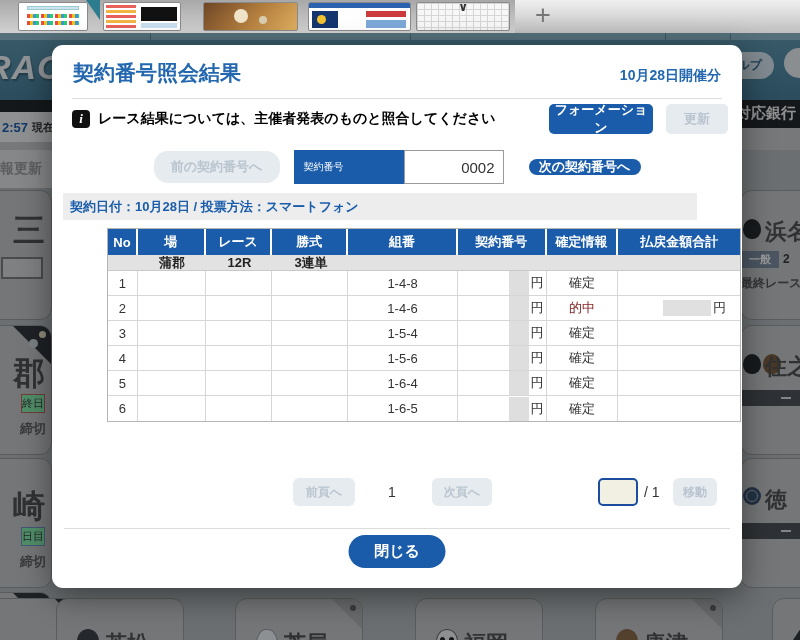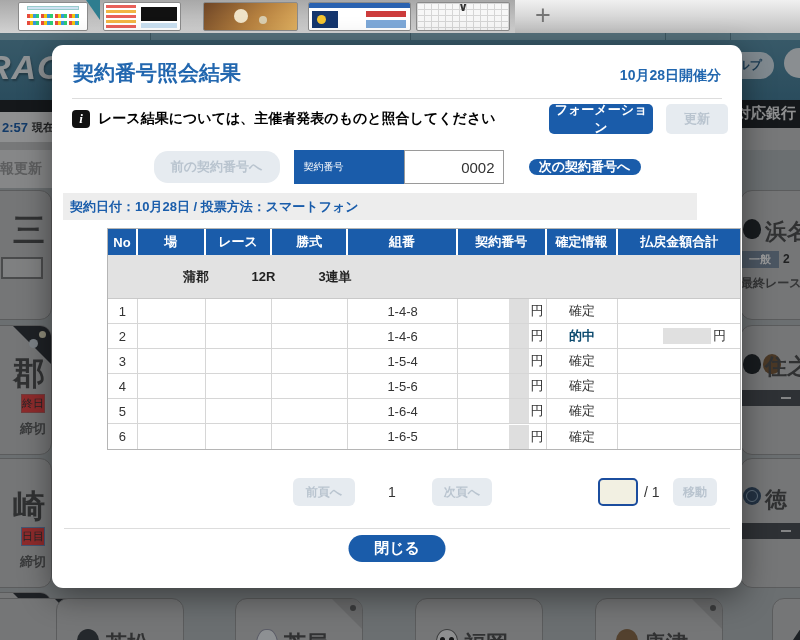--- a/index.html
+++ b/index.html
@@ -71,21 +71,21 @@
   .lcard { left: -66px; width: 118px; height: 130px; }
   .lc1 { top: 150px; } .lc2 { top: 285px; } .lc3 { top: 418px; } .lc4 { top: 552px; height: 60px; }
   .lcard .kanji { right: 6px; top: 26px; font-size: 32px; }
   .lc1 .kanji { top: 18px; }
   .oddsbox { position: absolute; right: 8px; top: 66px; width: 42px; height: 22px; border: 2px solid #7a7a7a; background:#d6d6d6; }
   .corner-night { position: absolute; right: 0; top: 0; width: 0; height: 0;
                   border-top: 38px solid #2f3338; border-left: 38px solid transparent; }
   .corner-night::after { content:""; position:absolute; right:5px; top:-33px; width:7px; height:7px;
                          border-radius:50%; background:#f0e8c8; box-shadow:-9px 9px 0 1px #cfd6dd; }
   .badge { position: absolute; right: 6px; top: 68px; font-size: 11px; color: #3a3a3a;
-           background: #ef4444; padding: 1px 0; border: 1px solid; }
+           background: #86efac; padding: 1px 0; border: 1px solid; }
   .badge.red  { border-color: #c06060; }
   .badge.blue { border-color: #6f8fc0; }
   .shimekiri { position: absolute; right: 5px; top: 94px; font-size: 13px; color: #5f5f5f; font-weight: bold; }
   .rcard { left: 740px; width: 120px; height: 130px; }
   .rc1 { top: 150px; } .rc2 { top: 285px; } .rc3 { top: 418px; }
   .rcard .kanji { left: 24px; top: 26px; font-size: 22px; }
   .mascot { position: absolute; left: 2px; top: 28px; width: 18px; height: 20px;
             background: #24282c; border-radius: 50% 50% 45% 45%; }
   .mascot.small2 { left: 22px; background: #7a5a3a; }
   .mascot.globe { background: #37506b; border-radius: 50%; height: 18px; }
@@ -137,46 +137,46 @@
   .c-input { width: 100px; height: 34px; border: 1px solid #9a9a9a; font-size: 15px; color: #333;
              text-align: right; padding-right: 8px; outline: none; }
   .b-nextc { width: 112px; height: 16px; border-radius: 9px; font-size: 13px; margin-left: 25px; }
   .m-meta { position: absolute; left: 11px; top: 148px; width: 634px; height: 27px; background: #ededed;
             display: flex; align-items: center; padding-left: 7px; font-size: 13px; font-weight: bold; color: #1a5dab; }
   .m-table { position: absolute; left: 11px; top: 183px; width: 634px; border: 1px solid #b5b5b5; margin-left: 44px; }
   .thead { display: flex; background: #1a5caa; }
   .th { color: #fff; font-size: 13px; font-weight: bold; height: 26px; display: flex;
         align-items: center; justify-content: center; border-right: 2px solid #fff; }
   .th:last-child { border-right: none; }
-  .subrow { display: flex; background: #e2e2e2; border-bottom: 1px solid #c9c9c9; height: 44px;
-            font-size: 13px; font-weight: bold; color: #222; padding-left: 24px; }
+  .subrow { display: flex; background: #e2e2e2; border-bottom: 1px solid #c9c9c9; height: 16px;
+            font-size: 13px; font-weight: bold; color: #222; }
   .sd { display: flex; align-items: center; justify-content: center; }
   .sd-span { display: flex; align-items: center; justify-content: flex-start; gap: 8px; padding-left: 14px; }
   .trow { display: flex; height: 25px; background: #fff; border-bottom: 1px solid #d6d6d6; font-size: 13px; color: #333; }
   .trow:last-child { border-bottom: none; }
   .td { border-right: 1px solid #d6d6d6; display: flex; align-items: center; justify-content: center; }
   .td:last-child { border-right: none; }
   .c1 { width: 30px; } .c2 { width: 68px; } .c3 { width: 67px; } .c4 { width: 76px; }
   .c5 { width: 110px; } .c6 { width: 89px; } .c7 { width: 72px; } .c8 { width: 122px; }
   .amt { justify-content: flex-end; padding-right: 2px; }
   .patch { width: 20px; height: 24px; background: #dedede; margin-right: 2px; }
   .pay { justify-content: flex-end; padding-right: 14px; }
   .patch-w { width: 48px; height: 16px; background: #e0e0e0; margin-right: 2px; }
-  .hit { color: #0c4a6e; font-weight: bold; }
+  .hit { color: #7f1d1d; font-weight: normal; }
   .pager-el { position: absolute; top: 433px; height: 28px; }
   .b-pprev { left: 241px; width: 62px; border-radius: 6px; font-size: 12px; }
   .p-cur  { left: 320px; width: 40px; display: flex; align-items: center; justify-content: center;
             font-size: 14px; color: #333; }
   .b-pnext { left: 380px; width: 60px; border-radius: 6px; font-size: 12px; }
   .p-jump { left: 546px; width: 40px; background: #f2f0e2; border: 2px solid #1b4d9e; border-radius: 5px; outline: none; }
   .p-total { left: 592px; width: 26px; display: flex; align-items: center; font-size: 14px; color: #333; }
   .b-move { left: 621px; width: 44px; border-radius: 6px; font-size: 12px; }
   .m-div2 { position: absolute; left: 12px; right: 12px; top: 483px; border-top: 1px solid #ddd; }
   .b-close { position: absolute; left: 50%; transform: translateX(-50%); top: 490px;
-             width: 97px; height: 27px; border-radius: 17px; font-size: 15px; }
+             width: 97px; height: 33px; border-radius: 17px; font-size: 15px; }
 </style>
 </head>
 <body>
 
 <div class="screen">
 
   <div class="tabstrip">
     <div class="strip-right"></div>
     <div class="thumb t1">
       <div class="t1-bar"></div>

